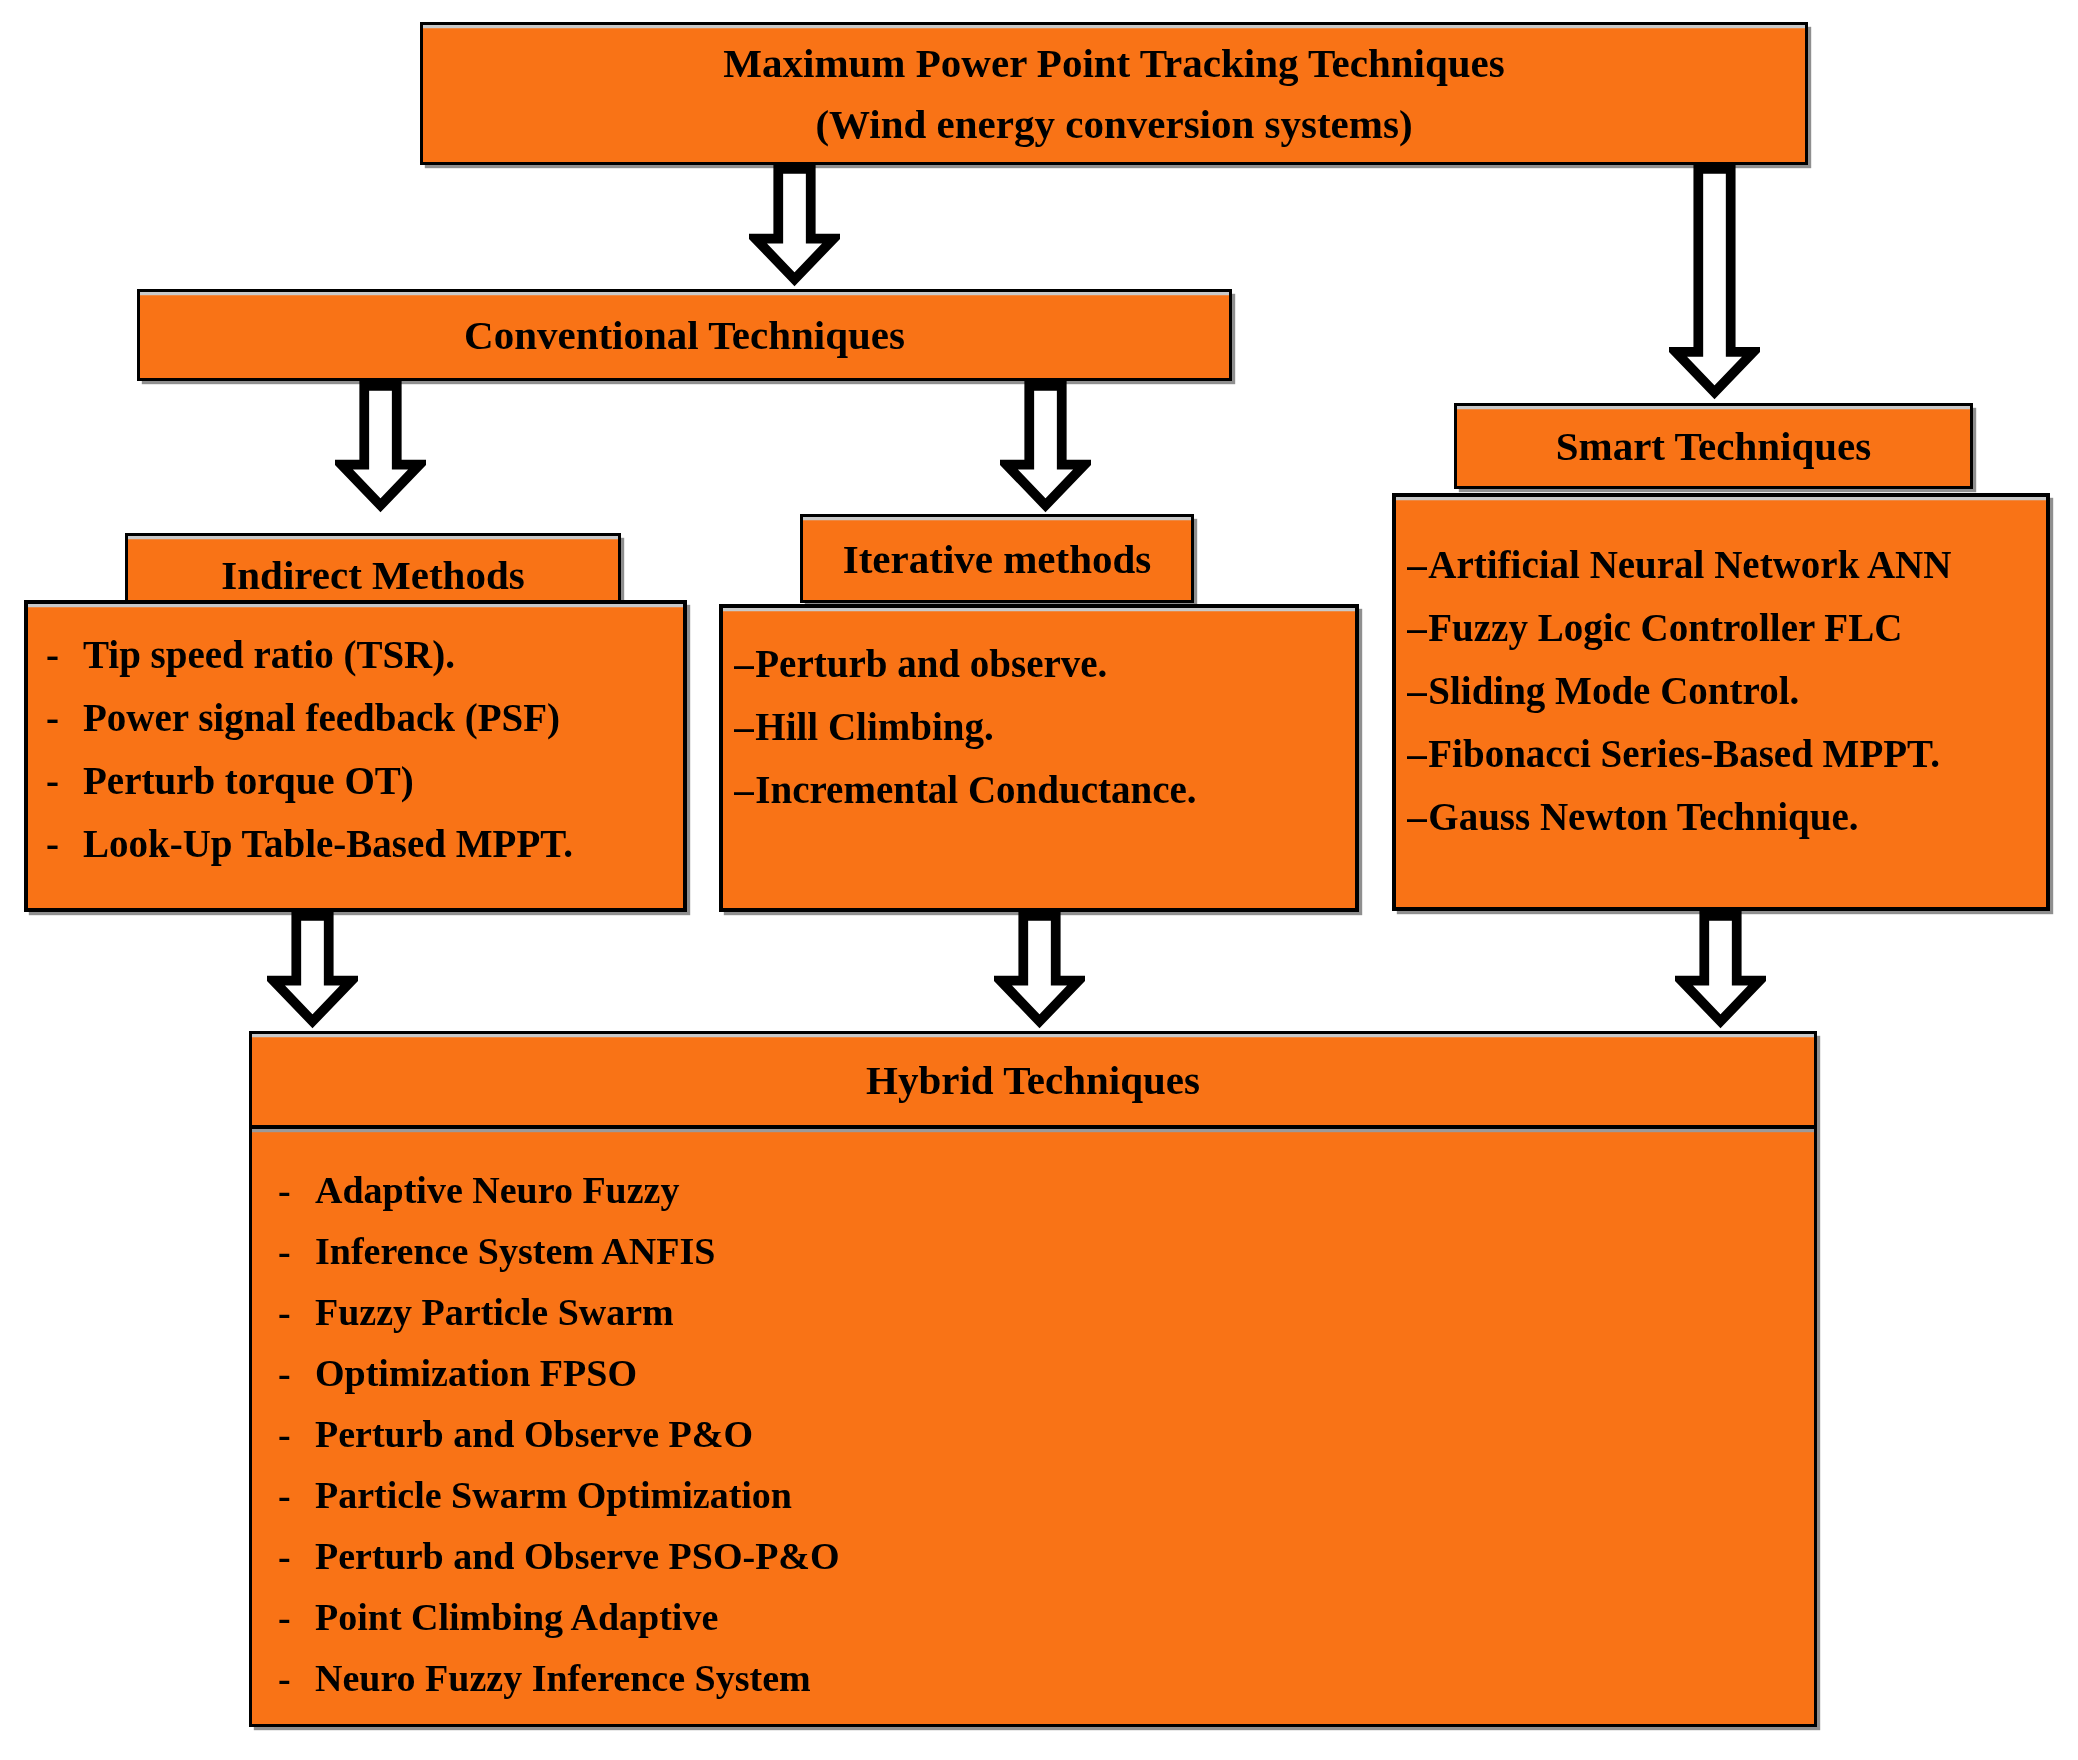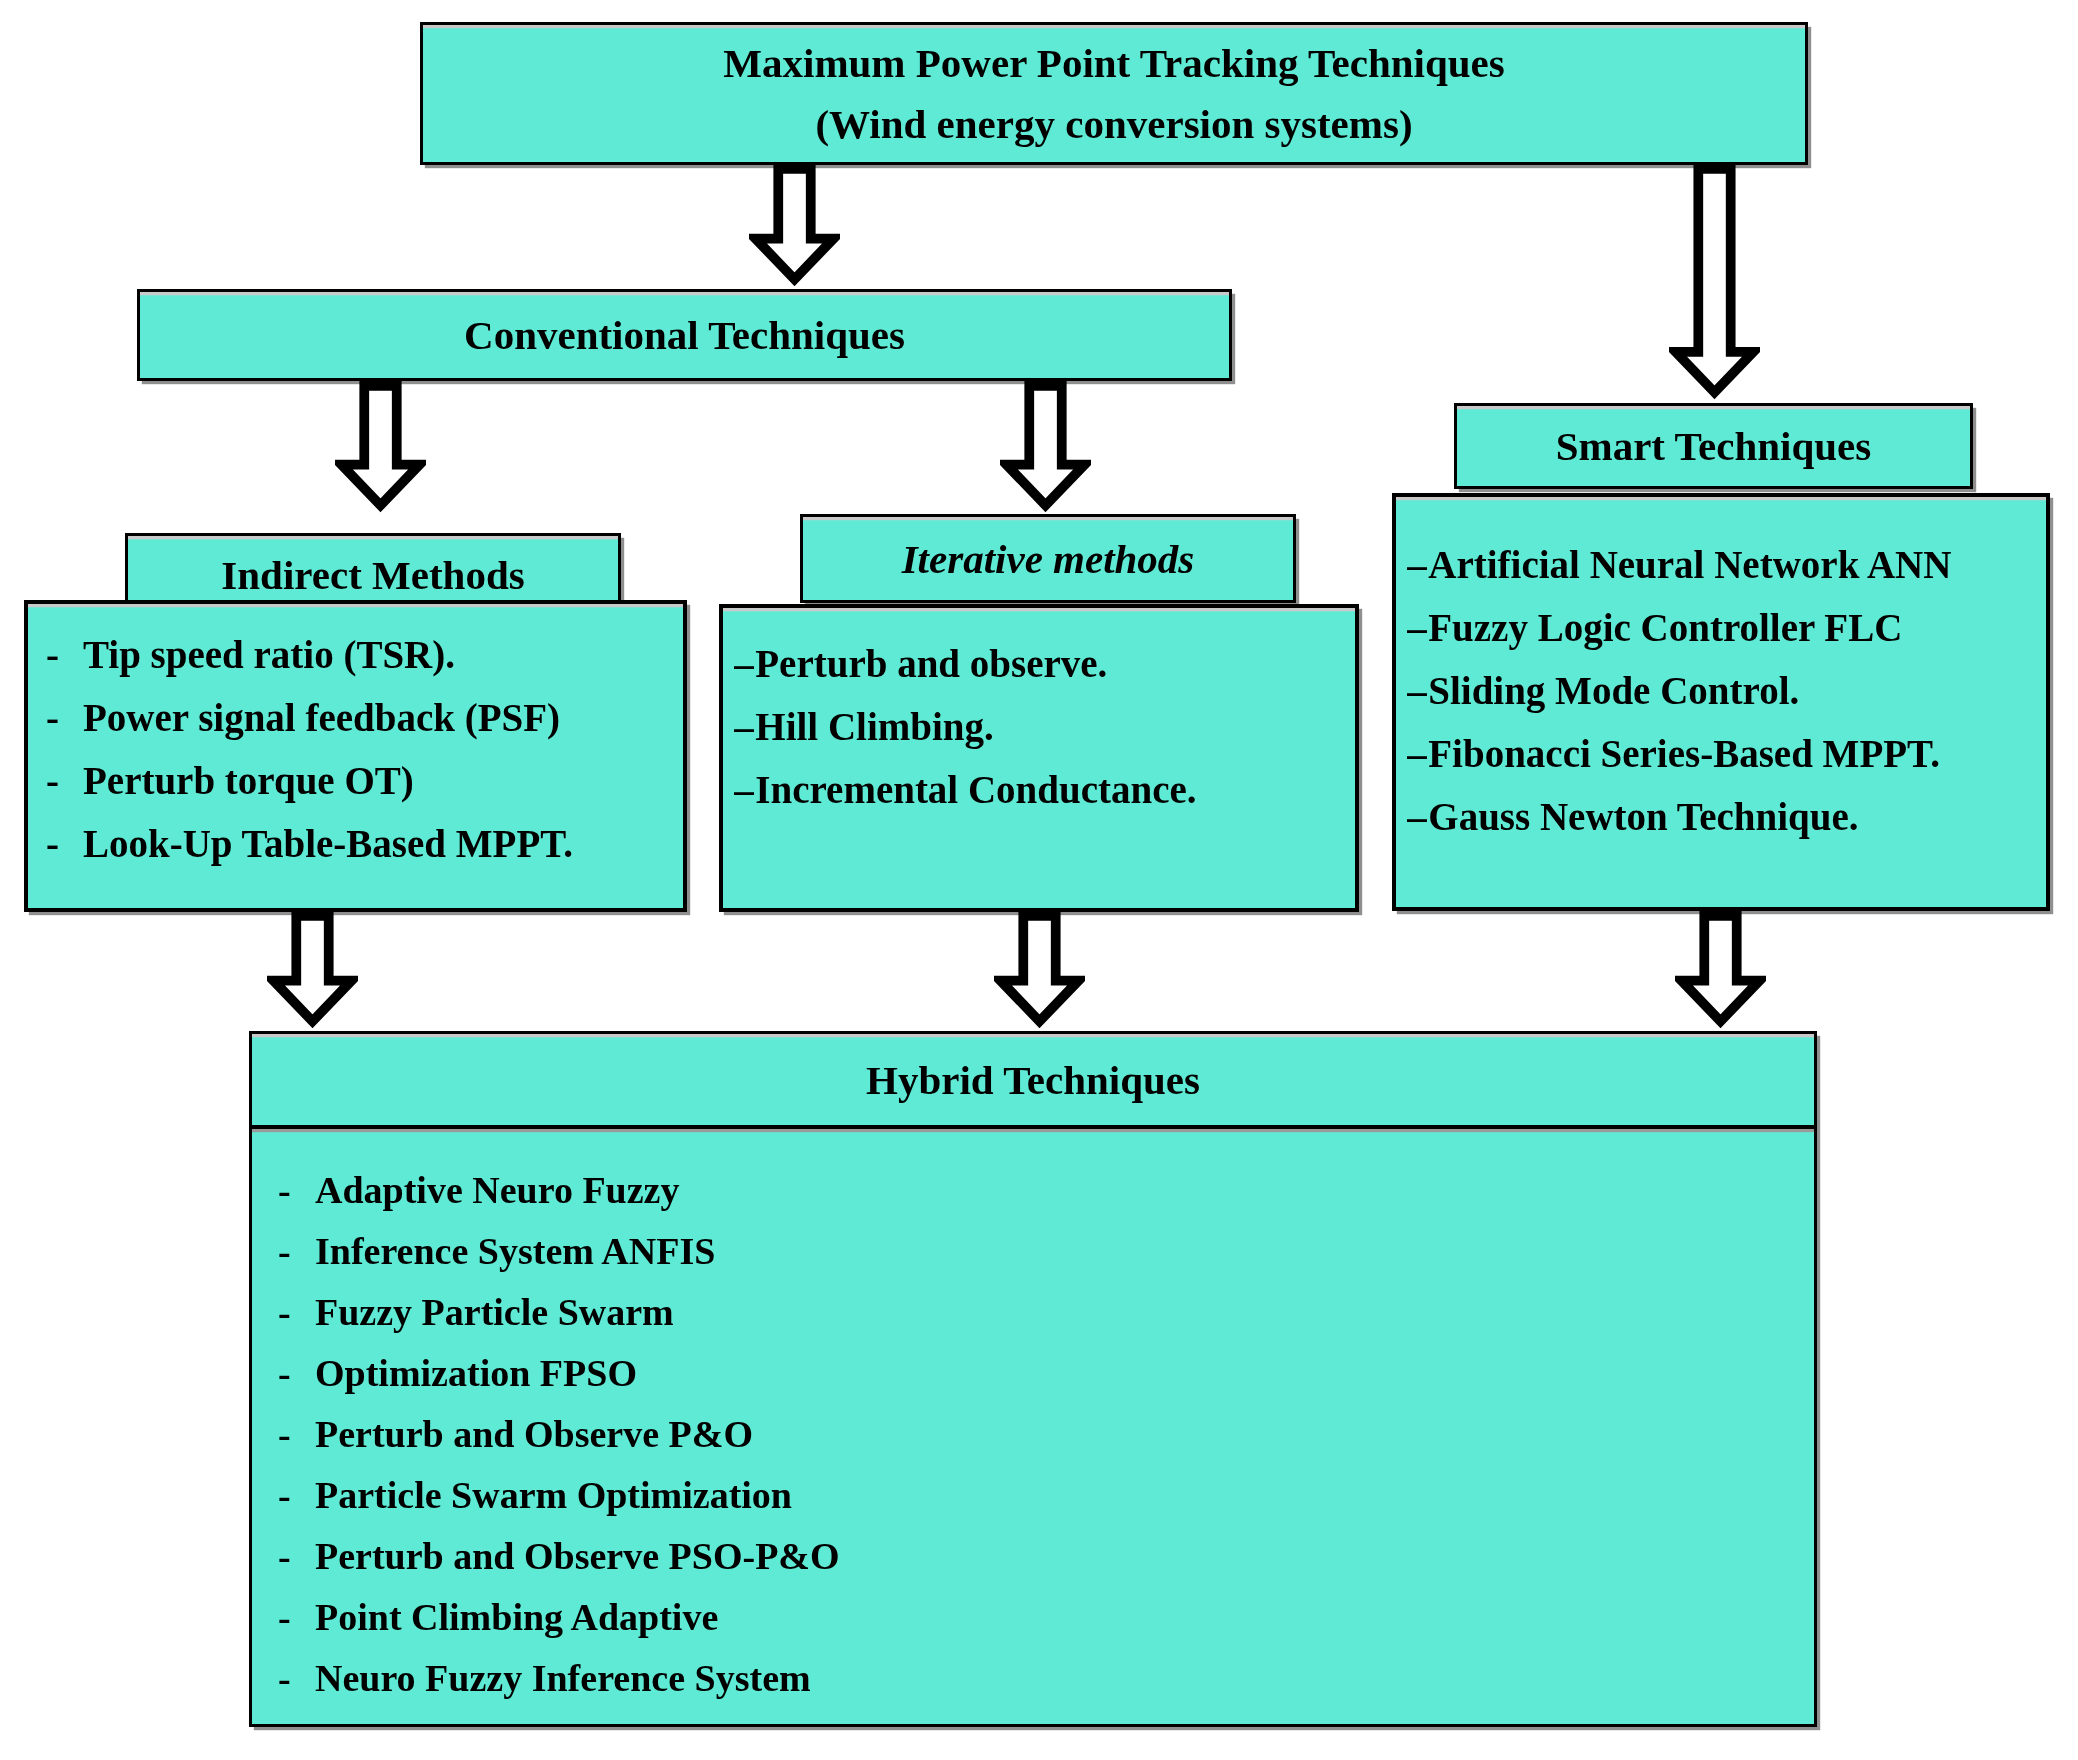--- a/index.html
+++ b/index.html
@@ -6,21 +6,21 @@
   #canvas{
     position:relative;
     width:2078px;height:1760px;
     background:#ffffff;
     font-family:"Liberation Serif","DejaVu Serif",serif;
     font-weight:bold;color:#000;
     overflow:hidden;
   }
   .box{
     position:absolute;
-    background:#5eead4;
+    background:#f97316;
     border:3.2px solid #000;
     box-sizing:border-box;
     box-shadow:4px 4px 0 -0.8px #8f8f8f, inset 0 3.2px 0 #c9c9c9;
   }
   .center{display:flex;align-items:center;justify-content:center;text-align:center;}
   .title-box{flex-direction:column;gap:11.3px;font-size:41px;line-height:50px;}
   .header-box{font-size:41px;}
   .list-box{border-width:4px;}
   .list{position:absolute;left:0;right:0;}
   .item{display:flex;align-items:baseline;font-size:39px;line-height:63px;white-space:nowrap;}
@@ -87,21 +87,21 @@
         <span class="bullet">-</span>
         <span>Perturb torque OT)</span>
       </div>
       <div class="item">
         <span class="bullet">-</span>
         <span>Look-Up Table-Based MPPT.</span>
       </div>
     </div>
   </div>
 
-  <div class="box center header-box" style="left:800px;top:514px;width:496px;height:89px;font-style:italic;">
+  <div class="box center header-box" style="left:800px;top:514px;width:394px;height:89px;">
     <div>Iterative methods</div>
   </div>
   <div class="box list-box iterative-list" style="left:719px;top:604px;width:640px;height:308px;">
     <div class="list gap-narrow">
       <div class="item">
         <span class="bullet">–</span>
         <span>Perturb and observe.</span>
       </div>
       <div class="item">
         <span class="bullet">–</span>

